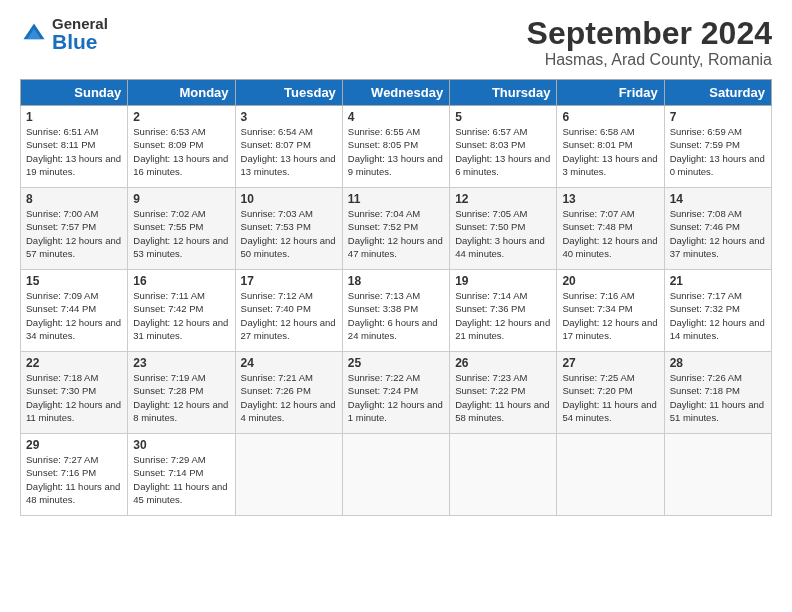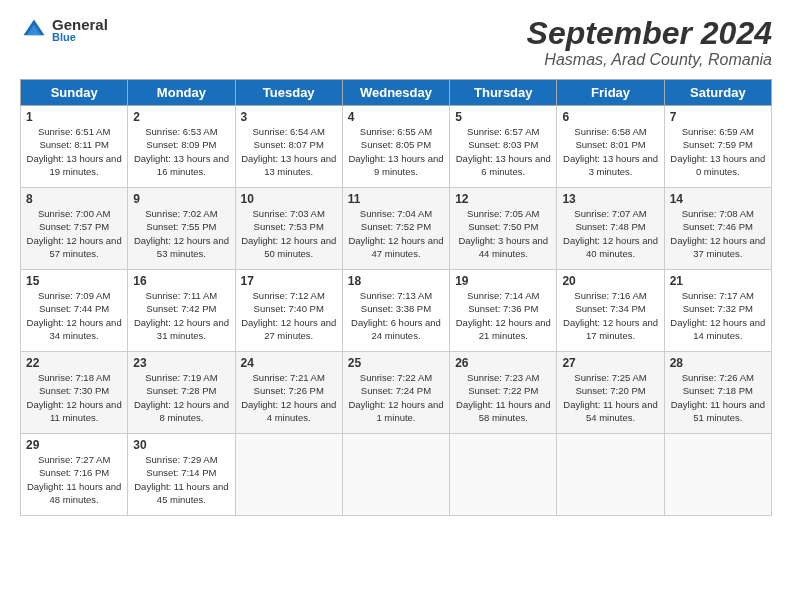--- a/index.html
+++ b/index.html
@@ -30,51 +30,50 @@
       display: flex;
       flex-direction: column;
       line-height: 1;
     }
     .logo-general {
       font-size: 15px;
       font-weight: bold;
       color: #333;
     }
     .logo-blue {
-      font-size: 11px;
+      font-size: 21px;
       font-weight: bold;
       color: #1a6fbd;
     }
     .logo-icon {
       width: 28px;
       height: 28px;
     }
     .title-block {
       text-align: right;
-      font-style: italic;
     }
     .month-title {
       font-size: 32px;
       font-weight: bold;
       color: #333;
       line-height: 1.1;
     }
     .location-title {
       font-size: 16px;
       color: #555;
     }
     .calendar {
       width: 100%;
       border-collapse: collapse;
       table-layout: fixed;
     }
     .calendar th {
       background-color: #1a6fbd;
       color: white;
-      text-align: center;
+      text-align: right;
       padding: 5px 6px;
       font-size: 13px;
       font-weight: bold;
       border: 1px solid #aaa;
     }
     .calendar td {
       vertical-align: top;
       padding: 4px 5px;
       border: 1px solid #ccc;
       font-size: 10px;
@@ -91,21 +90,20 @@
     .day-num {
       font-size: 12px;
       font-weight: bold;
       display: block;
       margin-bottom: 1px;
     }
     .day-info {
       font-size: 9.5px;
       line-height: 1.4;
       color: #333;
-      text-align: center;
     }
     .empty-cell {
       background: #f9f9f9 !important;
     }
   </style>
 </head>
 <body>
 
 <div class="page">
   <div class="header">

